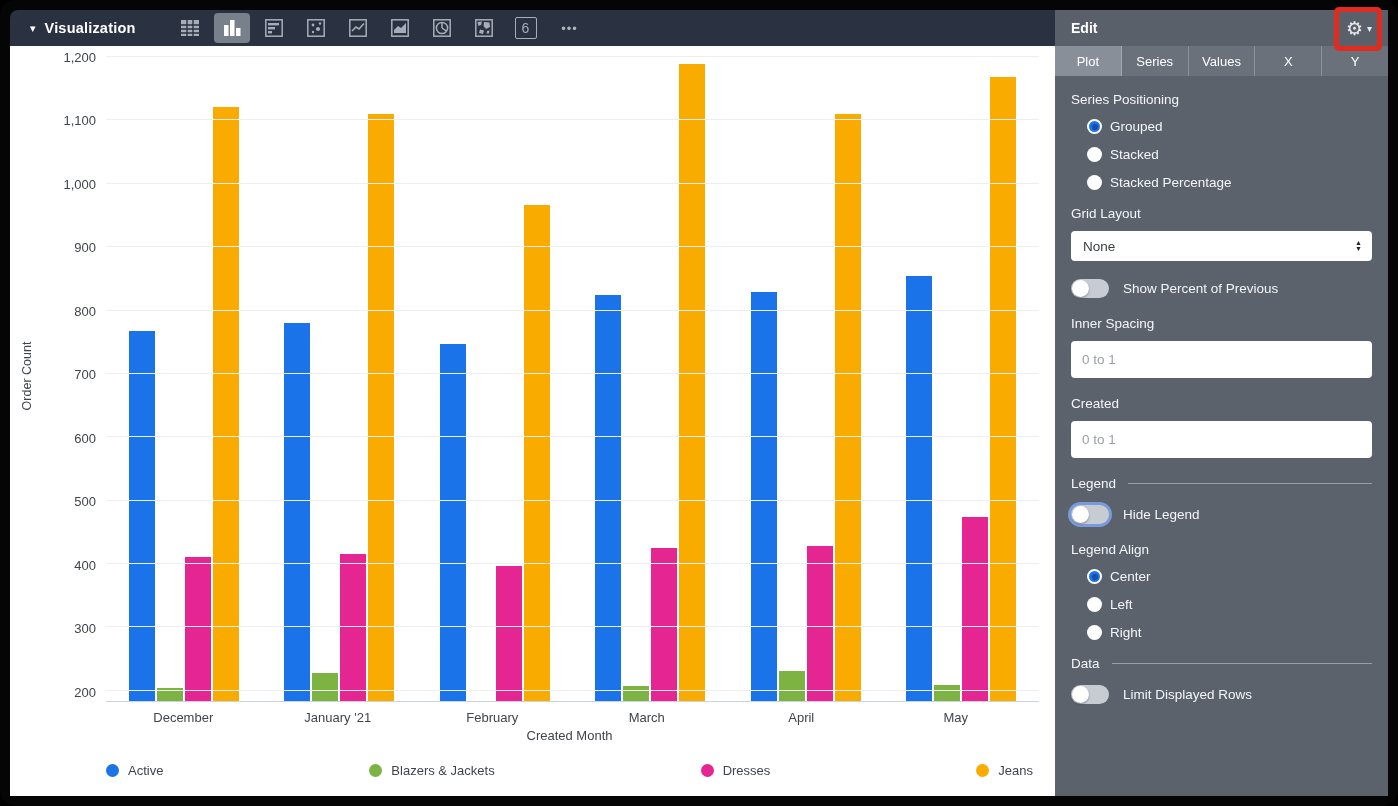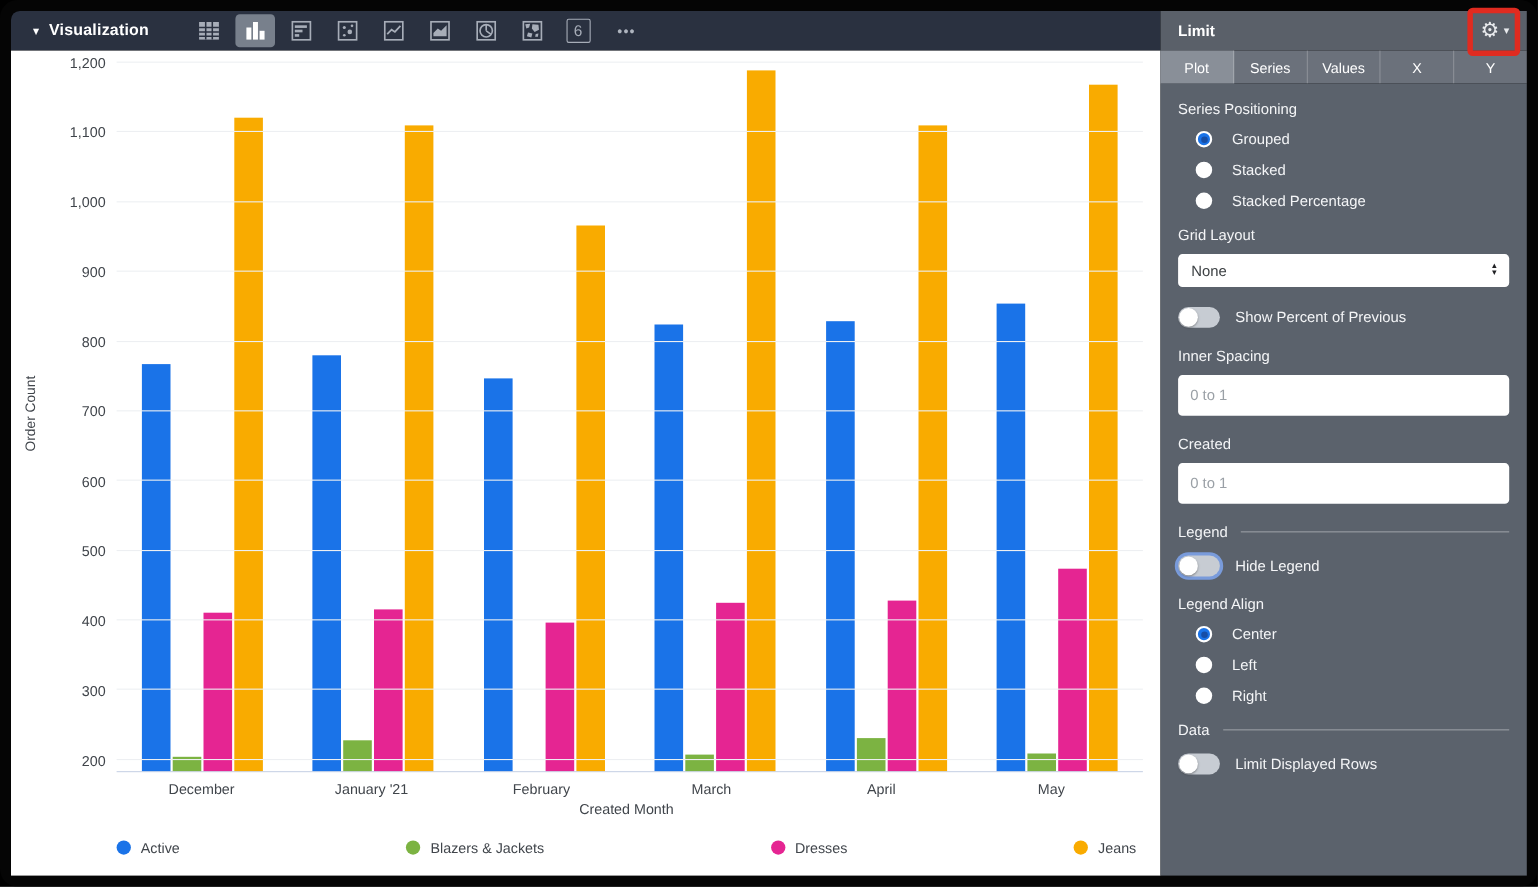--- a/index.html
+++ b/index.html
@@ -48,21 +48,21 @@
   .annotation-box { position:absolute; left:-10px; top:-8px; right:-8px; bottom:-9px; border:5px solid #E02B20; border-radius:5px; pointer-events:none; }
   .tabs { height:30px; background:#6B717B; display:flex; }
   .tab { flex:1; display:flex; align-items:center; justify-content:center; color:#fff; font-size:13px; border-right:1px solid rgba(255,255,255,.22); cursor:pointer; }
   .tab:last-child { border-right:none; }
   .tab.selected { background:#898F98; }
   .panel-body { flex:1; background:#5B626C; padding:16px 16px 0 16px; overflow:hidden; }
   .sec-label { color:#F4F5F7; font-size:13.5px; margin-bottom:12px; }
   .sec-rule { display:flex; align-items:center; margin-bottom:14px; }
   .sec-rule .lbl { color:#F4F5F7; font-size:13.5px; white-space:nowrap; }
   .sec-rule .rule { flex:1; height:1px; background:rgba(255,255,255,.38); margin-left:12px; }
-  .radio-row { display:flex; align-items:center; gap:18px; margin:0 0 13px 16px; cursor:pointer; }
+  .radio-row { display:flex; align-items:center; gap:8px; margin:0 0 13px 16px; cursor:pointer; }
   .radio { width:15px; height:15px; border-radius:50%; background:#fff; flex:none; }
   .radio.sel { background:#1A73E8; border:2px solid #fff; position:relative; }
   .radio.sel::after { content:""; position:absolute; left:50%; top:50%; width:6px; height:6px; margin:-3px 0 0 -3px; border-radius:50%; background:#174EA6; }
   .radio-label { color:#F4F5F7; font-size:13.5px; }
   .select { height:30px; background:#fff; border-radius:4px; display:flex; align-items:center; justify-content:space-between; padding:0 10px 0 12px; margin-bottom:18px; cursor:pointer; }
   .select-value { font-size:13.5px; color:#3C4043; }
   .select-arrows { display:flex; flex-direction:column; line-height:6px; font-size:7px; color:#202124; }
   .toggle-row { display:flex; align-items:center; gap:14px; margin-bottom:18px; cursor:pointer; }
   .toggle { width:38px; height:19px; border-radius:10px; background:#C7CCD3; position:relative; flex:none; }
   .toggle::after { content:""; position:absolute; left:1px; top:1px; width:17px; height:17px; border-radius:50%; background:#fff; box-shadow:0 1px 2px rgba(0,0,0,.35); }
@@ -257,21 +257,21 @@
             <span class="legend-dot" style="background: rgb(249, 171, 0);"></span>
             <span class="legend-label">Jeans</span>
           </div>
         </div>
     </div>
   </div>
 
   <div class="right-col">
 
     <div class="edit-header">
-      <span class="edit-title">Limit</span>
+      <span class="edit-title">Edit</span>
       <div class="gear-wrap">
         <span class="gear-glyph">⚙</span>
         <span class="gear-caret">▾</span>
         <div class="annotation-box" style="border-color: rgb(224, 43, 32);"></div>
       </div>
     </div>
 
     <div class="tabs">
       <div class="tab selected">Plot</div>
       <div class="tab">Series</div>

